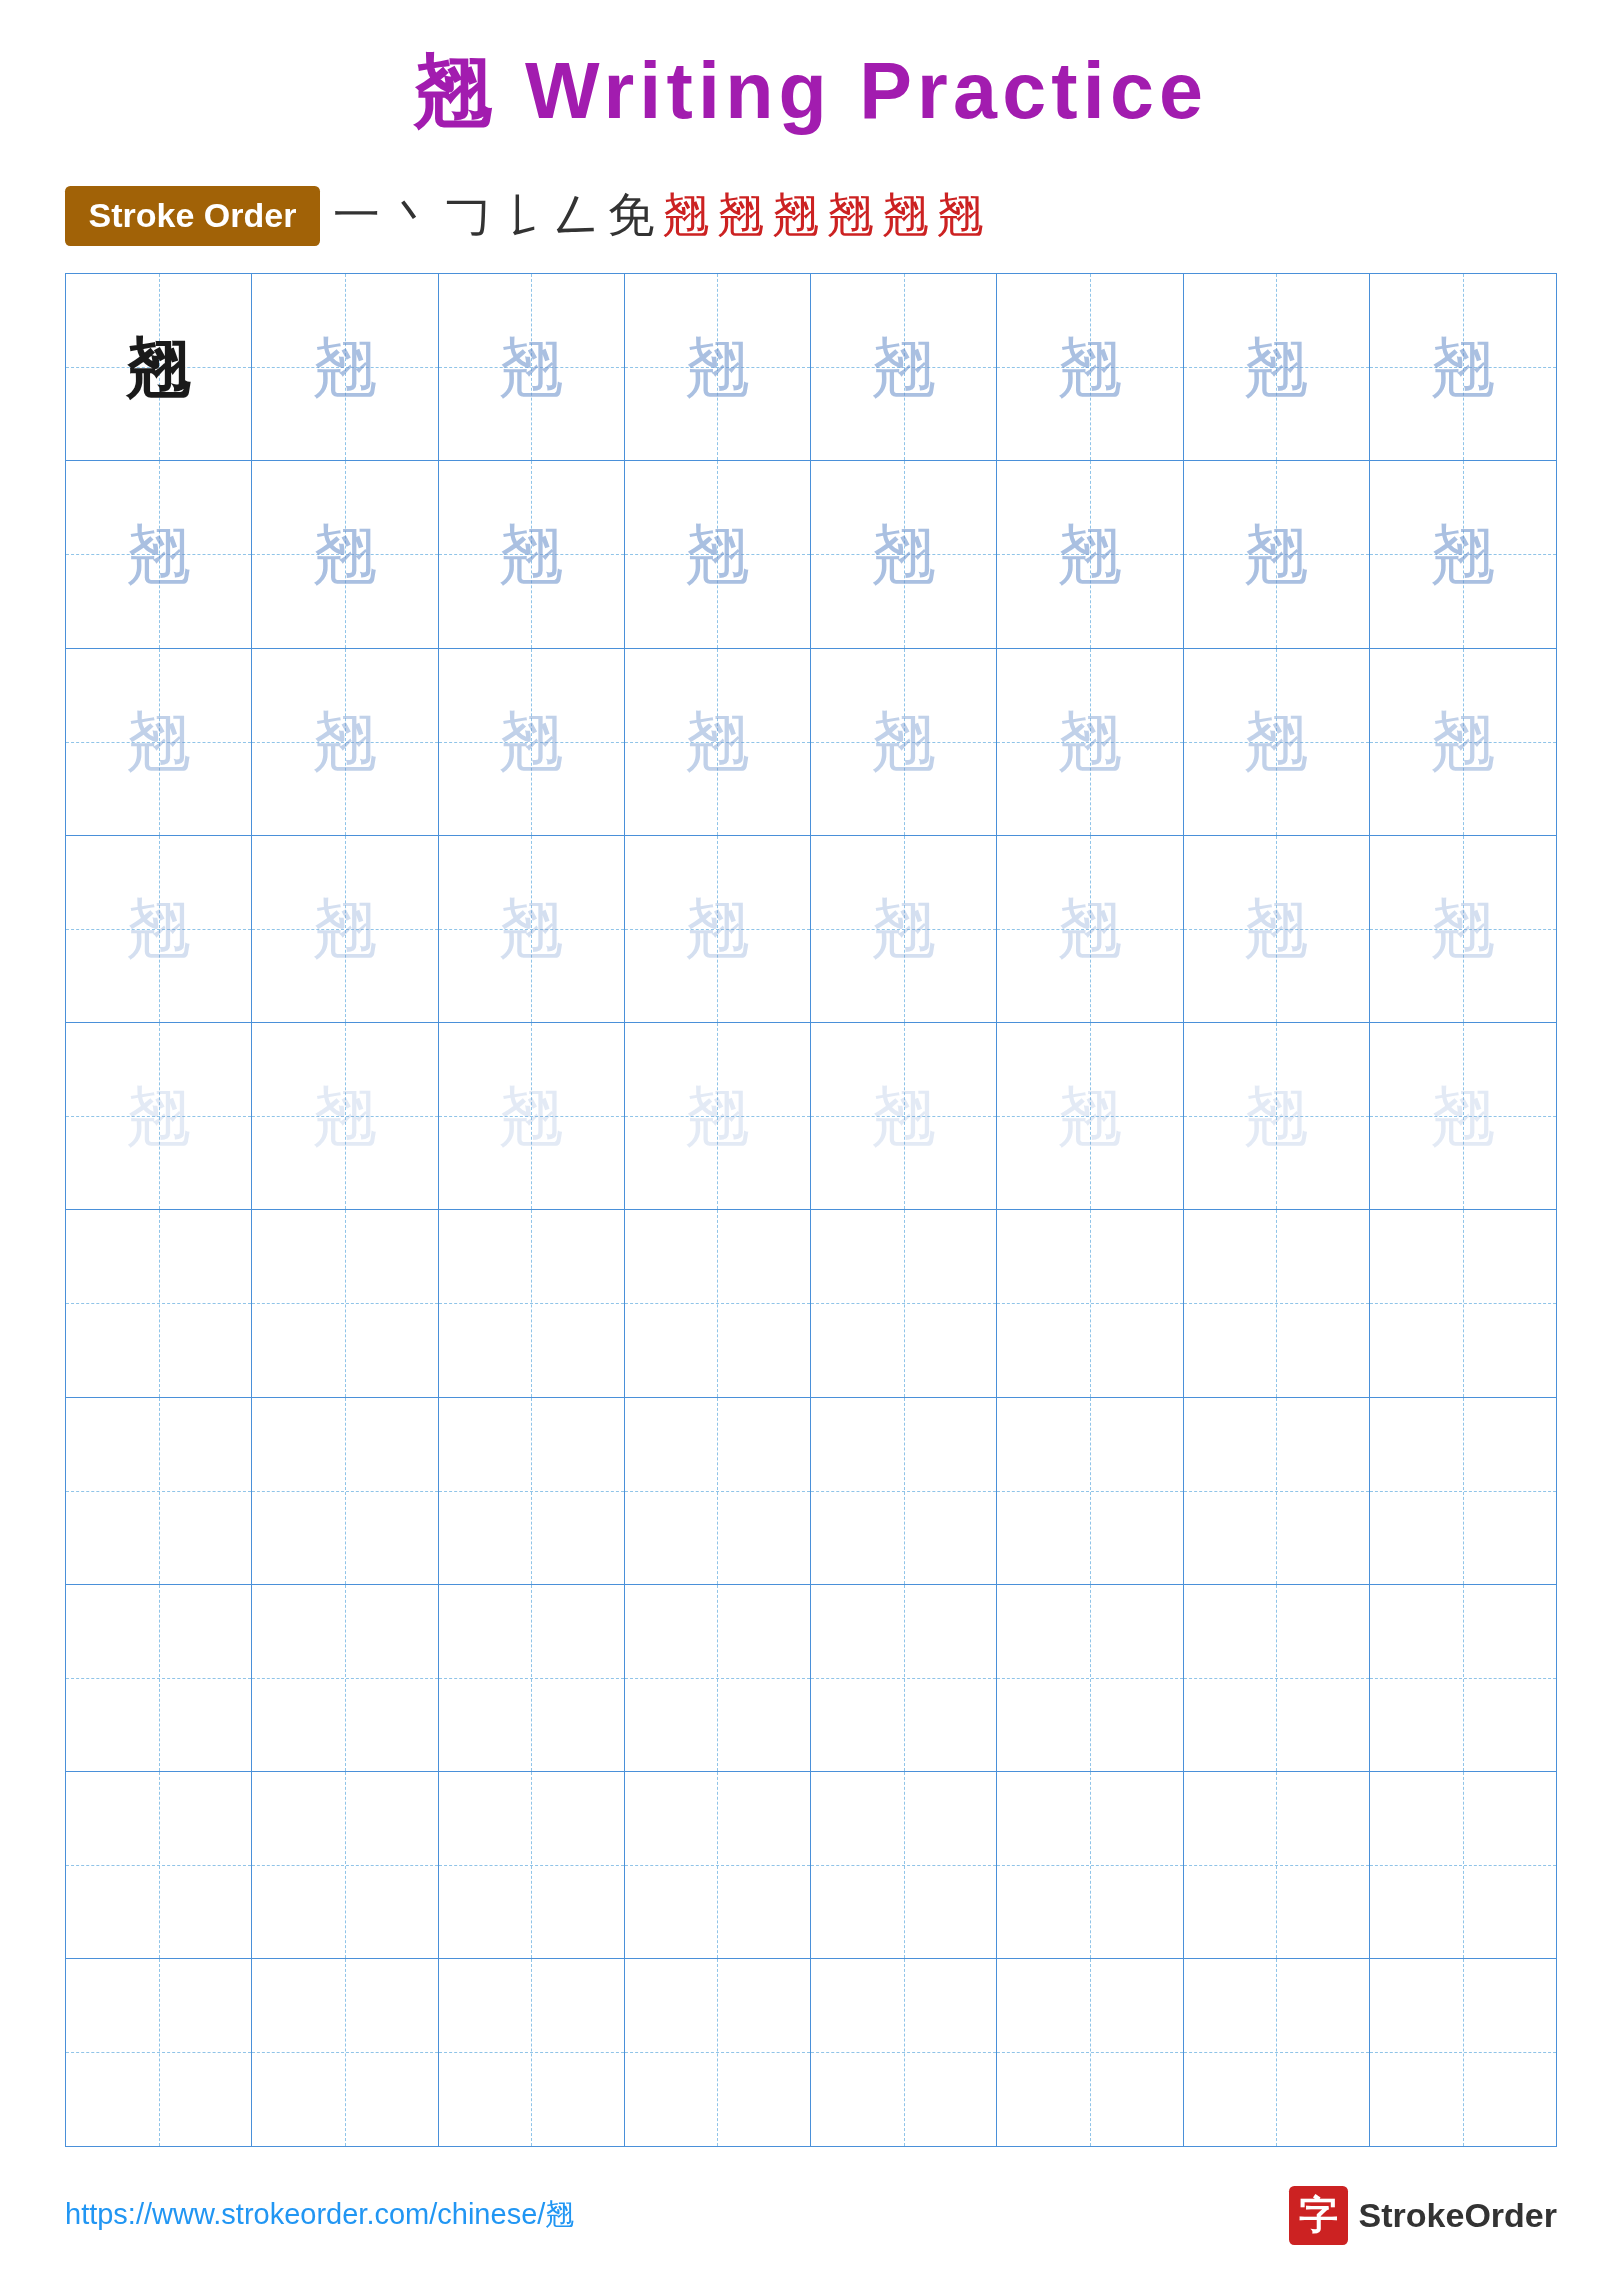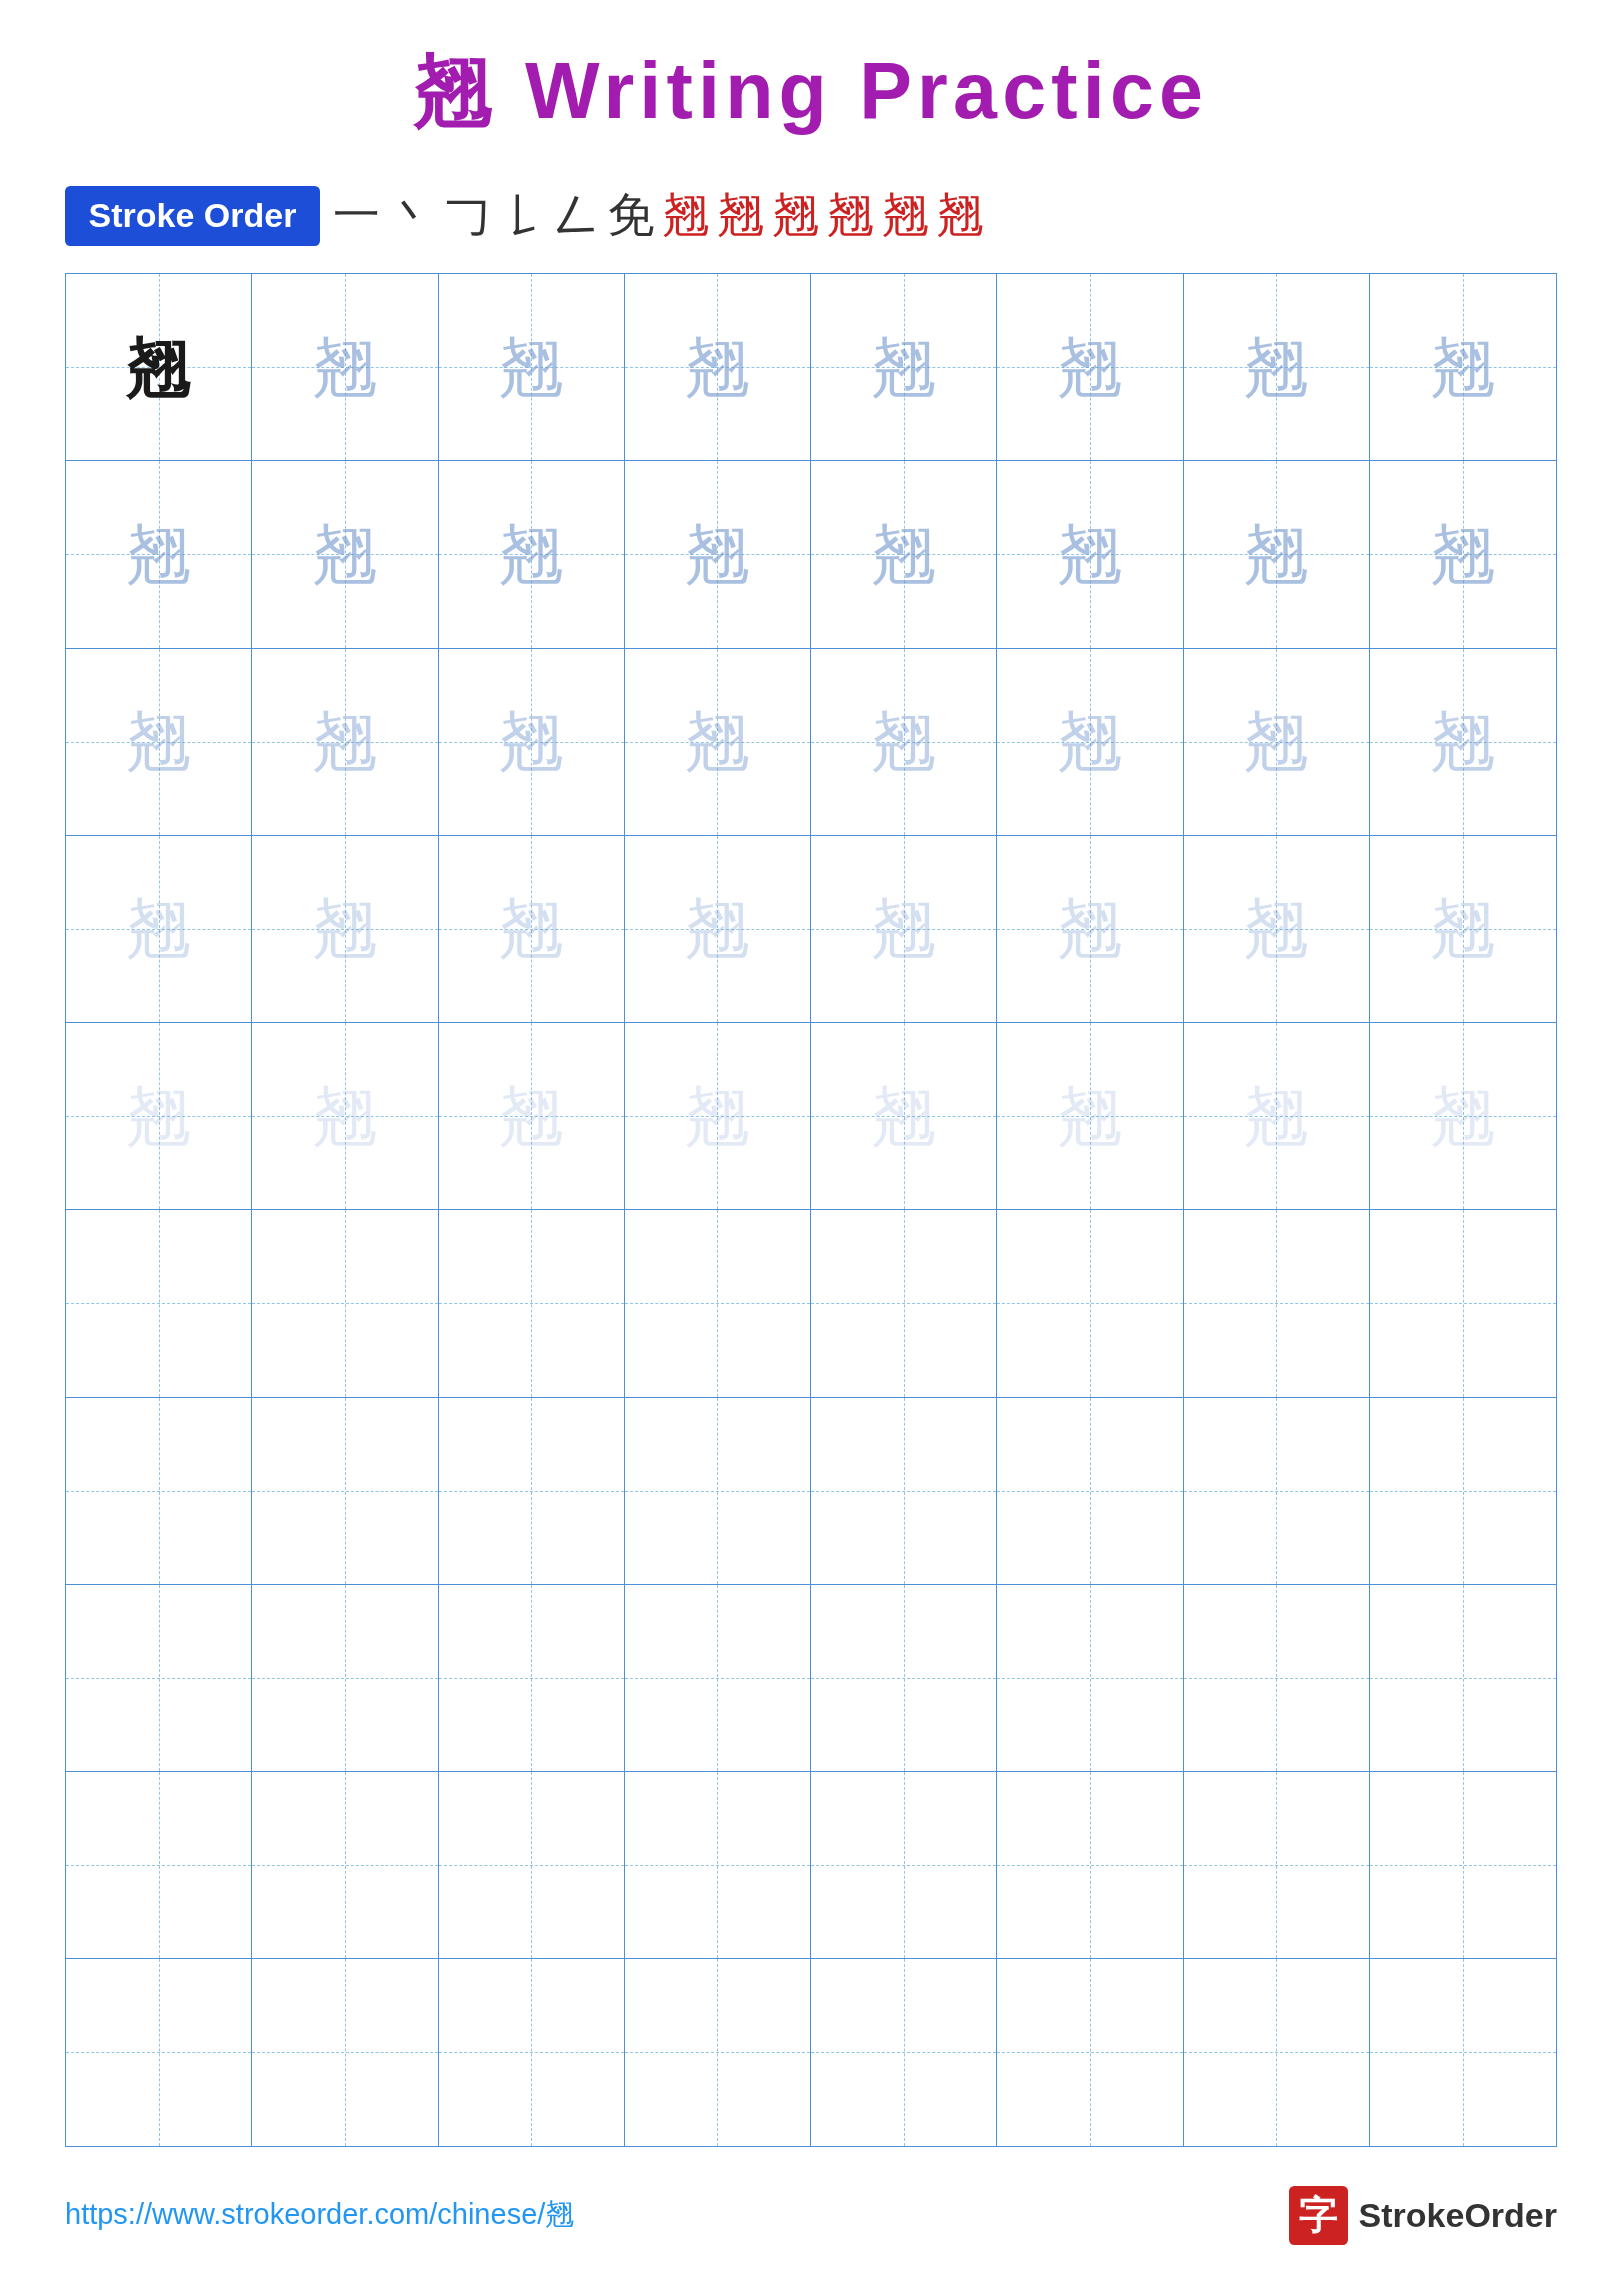--- a/index.html
+++ b/index.html
@@ -26,21 +26,21 @@
 
     .stroke-order-row {
       display: flex;
       align-items: center;
       width: 100%;
       margin-bottom: 26px;
       gap: 13px;
     }
 
     .stroke-order-badge {
-      background: #1d4ed8;
+      background: #a16207;
       color: white;
       font-size: 34px;
       font-weight: bold;
       padding: 10.5px 23.6px;
       border-radius: 5.2px;
       white-space: nowrap;
       flex-shrink: 0;
     }
 
     .stroke-order-chars {

